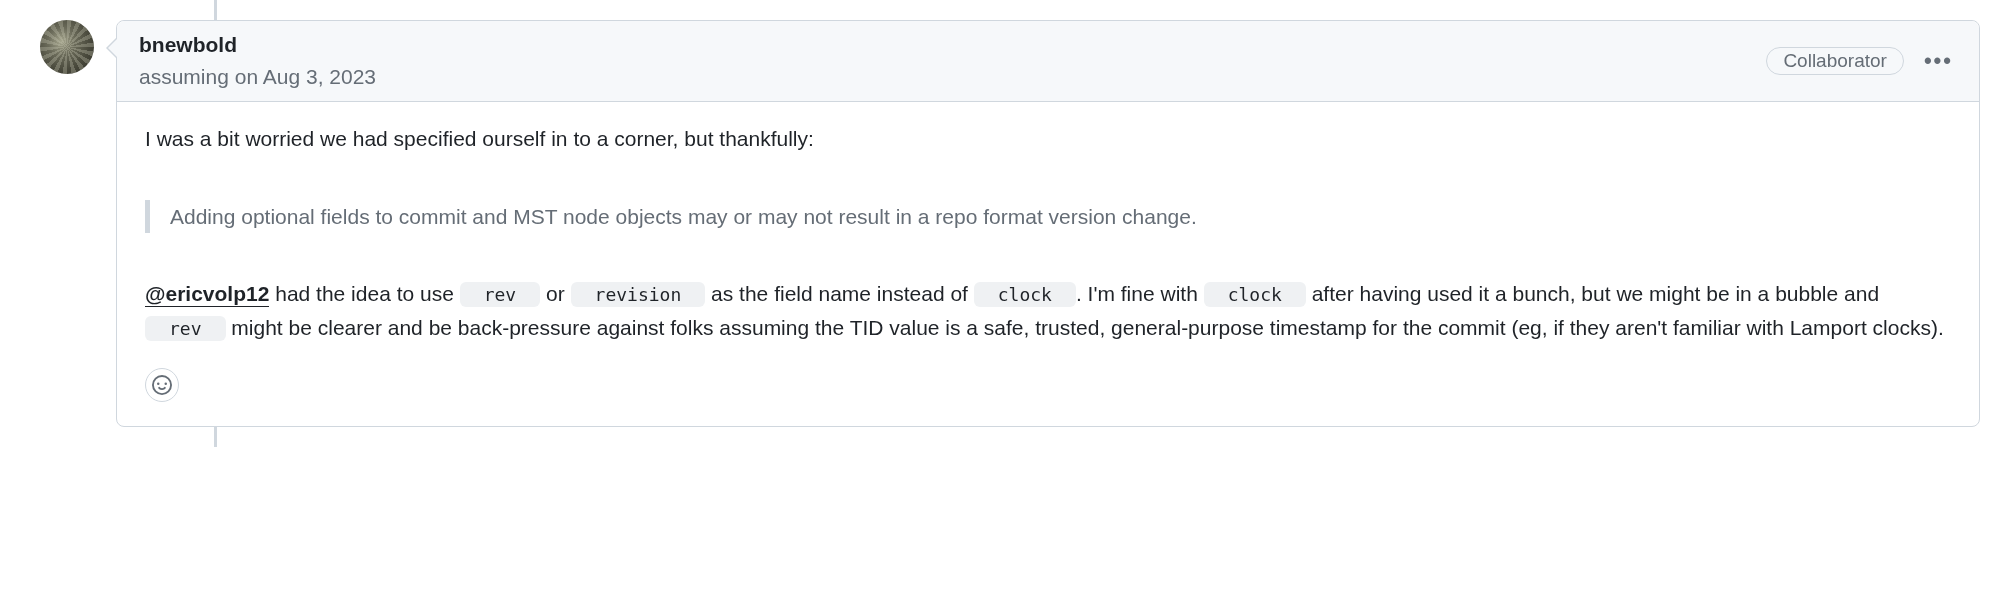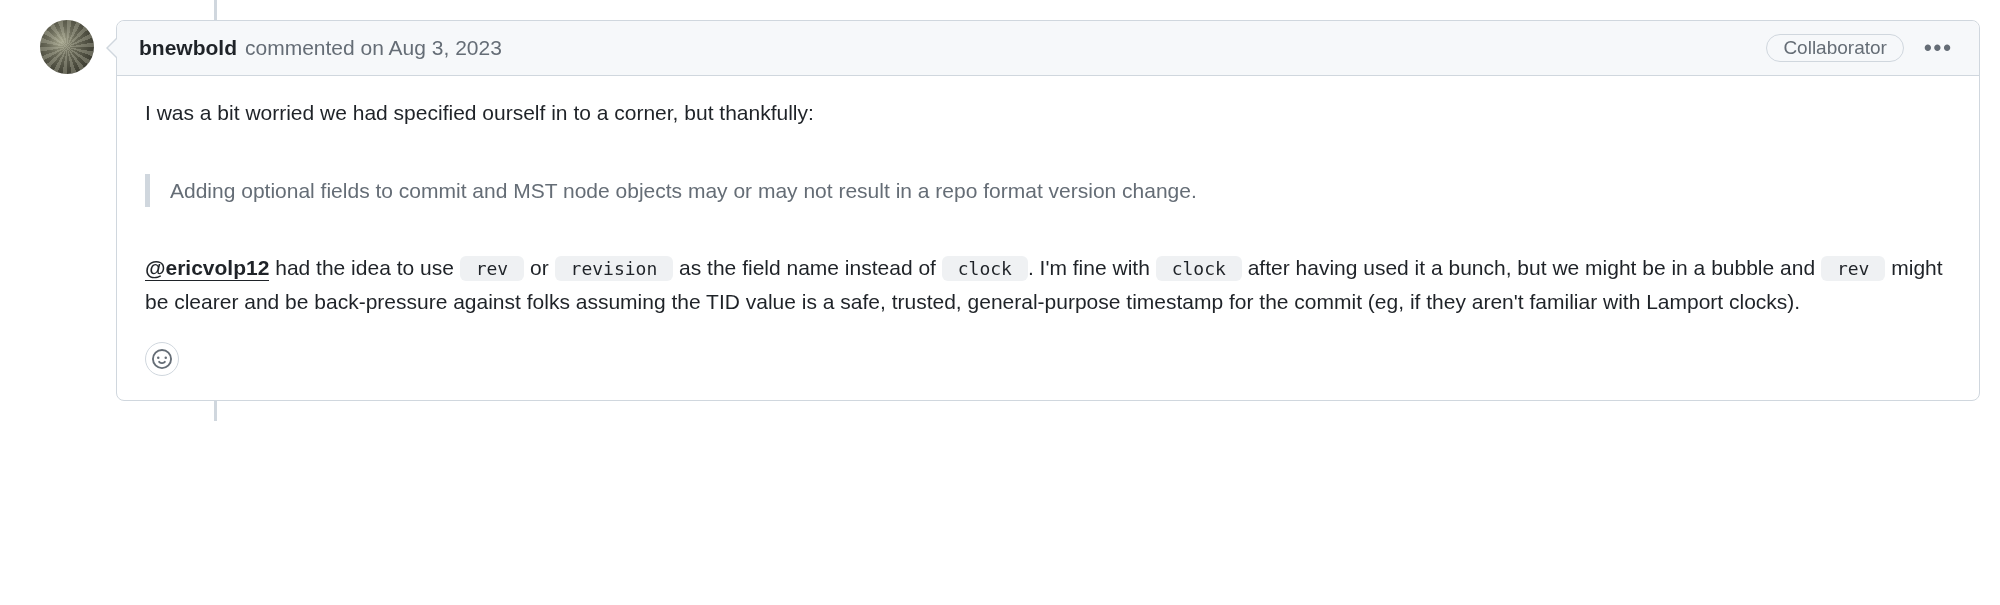--- a/index.html
+++ b/index.html
@@ -72,21 +72,21 @@
     border-right: 10px solid #f6f8fa;
   }
   .comment-header {
     background: #f6f8fa;
     border-bottom: 1px solid #d0d7de;
     padding: 12px 22px;
     display: flex;
     align-items: center;
     border-radius: 8px 8px 0 0;
   }
-  .header-left { display: flex; align-items: center; gap: 8px; flex-wrap: wrap; }
+  .header-left { display: flex; align-items: flex-start; gap: 8px; flex-wrap: wrap; flex-direction: column; }
   .author { font-weight: 600; color: #1f2328; font-size: 21px; }
   .commented-text { color: #656d76; font-size: 21px; }
   .timestamp { color: #656d76; font-size: 21px; }
   .header-right { margin-left: auto; display: flex; align-items: center; gap: 16px; }
   .badge {
     border: 1px solid #d0d7de;
     border-radius: 24px;
     padding: 2px 16px;
     font-size: 19px;
     color: #656d76;
@@ -118,21 +118,21 @@
   .mention {
     color: #1f2328;
     font-weight: 600;
     text-decoration: none;
     border-bottom: 1px solid #1f2328;
     padding-bottom: 1px;
   }
   code {
     background: #eff1f3;
     border-radius: 6px;
-    padding: 2px 16px;
+    padding: 2px 24px;
     font-family: ui-monospace, SFMono-Regular, "SF Mono", Menlo, Consolas, monospace;
     font-size: 18px;
   }
   .reaction-btn {
     width: 34px;
     height: 34px;
     border: 1px solid #d0d7de;
     border-radius: 50%;
     background: #fff;
     display: flex;
@@ -148,21 +148,21 @@
 
 <div class="timeline-item">
   <div class="timeline-line"></div>
   <div class="avatar"></div>
   <div class="comment-box">
     <div class="comment-arrow"></div>
     <div class="comment-header">
       <div class="header-left">
         <a class="author">bnewbold</a>
         <span class="commented-text">
-          <span>commented</span>
+          <span>assuming</span>
           <span>on</span>
           <span class="timestamp">Aug 3, 2023</span>
         </span>
       </div>
       <div class="header-right">
         <span class="badge">Collaborator</span>
         <span class="kebab">•••</span>
       </div>
     </div>
     <div class="comment-body">

